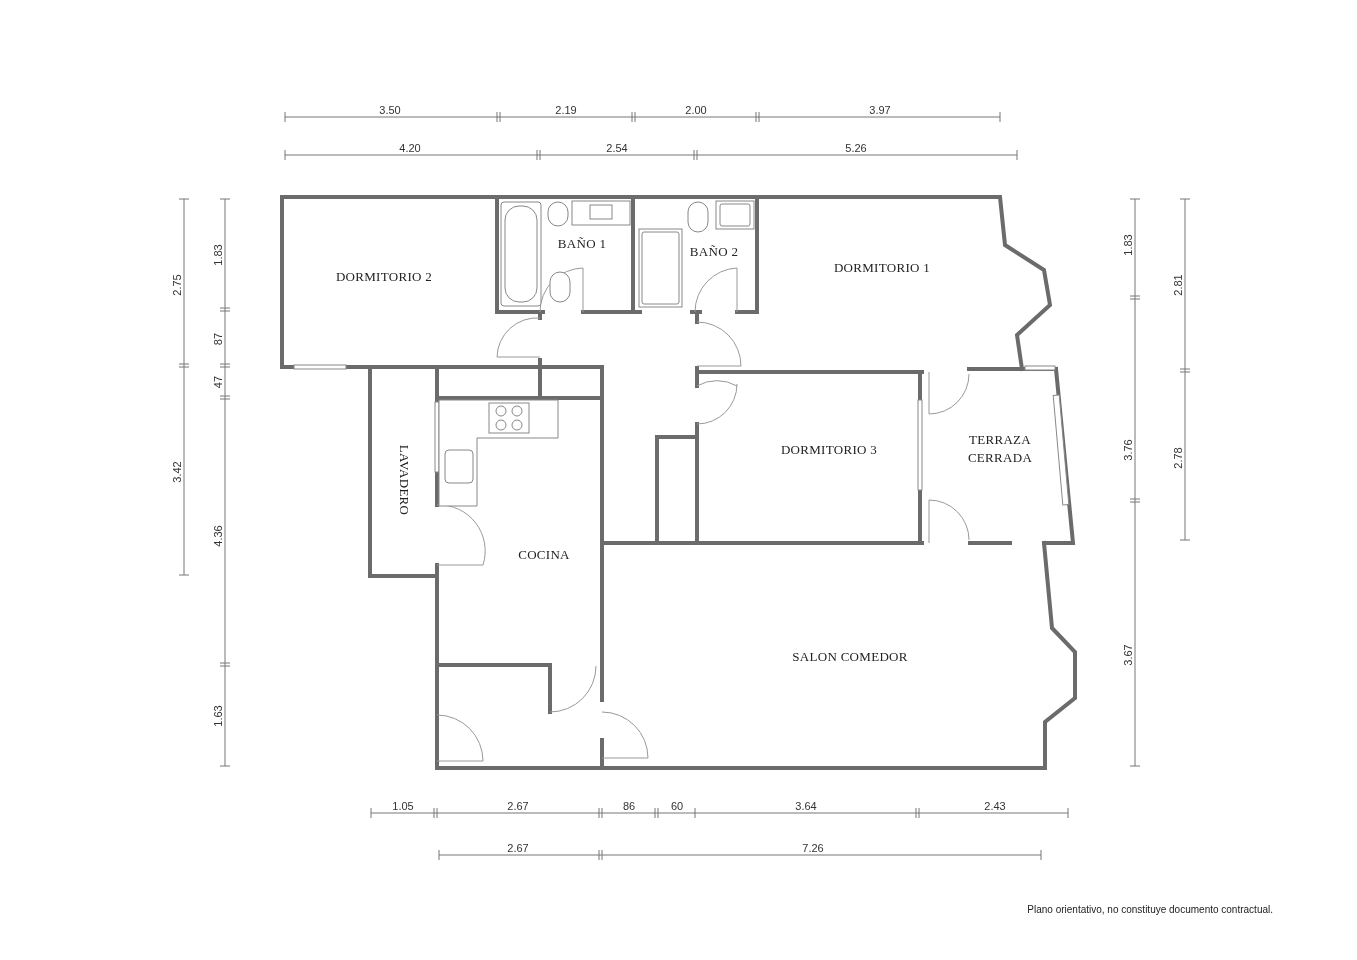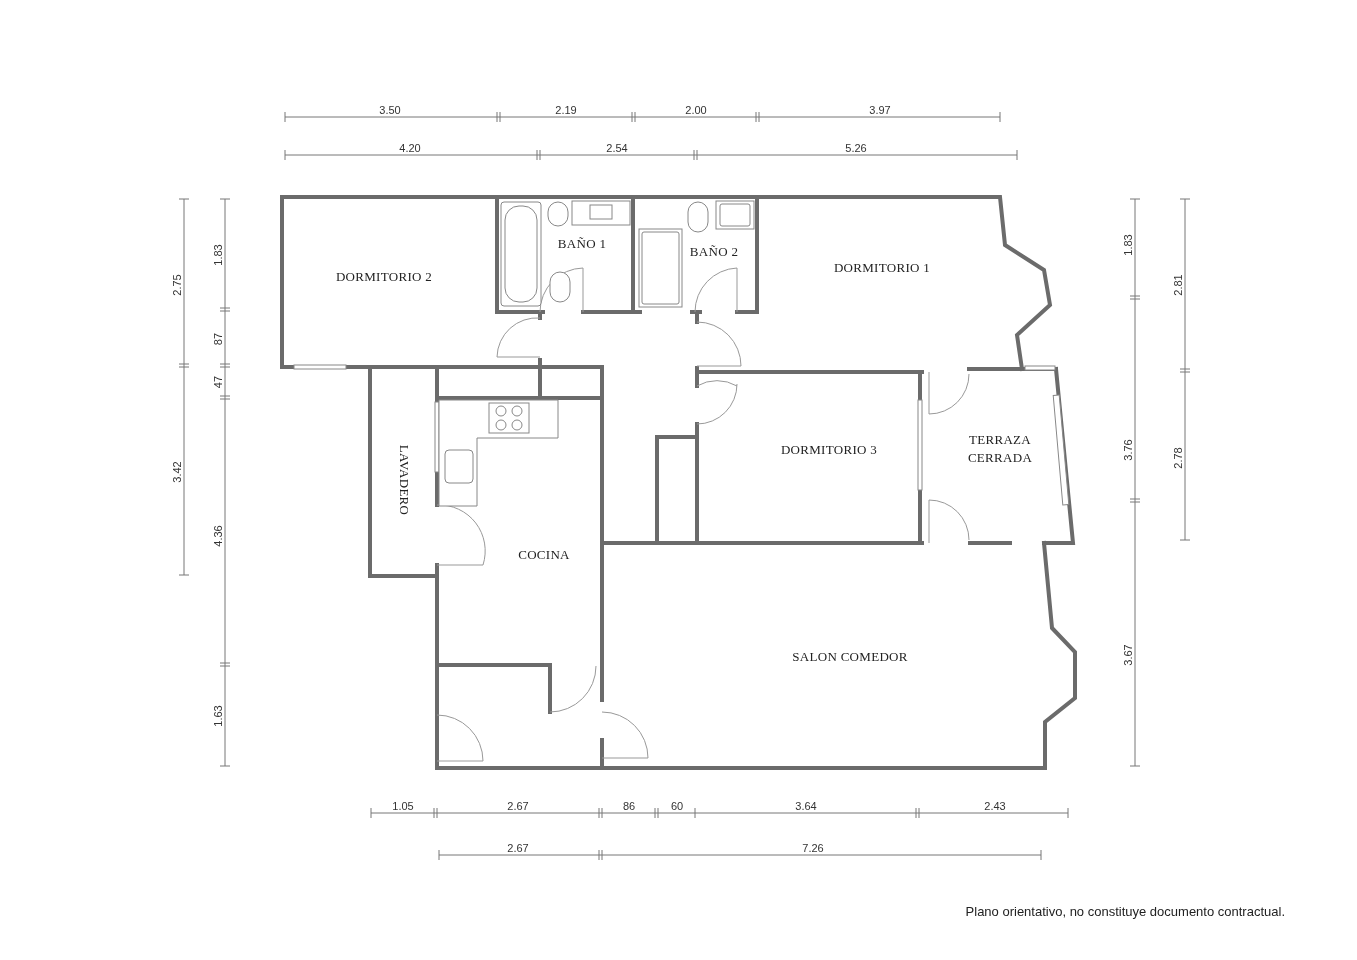--- a/index.html
+++ b/index.html
@@ -6,21 +6,21 @@
   body { width: 1357px; height: 960px; position: relative; overflow: hidden; }
   svg { position: absolute; left: 0; top: 0; }
   .dim-text { font-family: "Liberation Sans", sans-serif; font-size: 11px; fill: #333; }
   .room-text { font-family: "Liberation Serif", serif; font-size: 13px; fill: #222; letter-spacing: 0.3px; }
   .wall { stroke: #6b6b6b; stroke-width: 4; fill: none; stroke-linecap: square; }
   .dim { stroke: #777; stroke-width: 1; fill: none; }
   .tick { stroke: #777; stroke-width: 1; }
   .fixture { stroke: #888; stroke-width: 1; fill: #fff; }
   .door { stroke: #999; stroke-width: 1; fill: none; }
   .window { stroke: #888; stroke-width: 1; fill: #fff; }
-  .disclaimer { position: absolute; right: 72px; top: 904px; font-family: "Liberation Sans", sans-serif; font-size: 13px; color: #222; }
+  .disclaimer { position: absolute; right: 84px; top: 904px; font-family: "Liberation Sans", sans-serif; font-size: 10px; color: #222; }
 </style>
 </head>
 <body>
 
 <svg width="1357" height="960" viewBox="0 0 1357 960">
 
   <g>
     <line class="dim" x1="285" y1="117" x2="1000" y2="117"></line>
     <line class="tick" x1="285" y1="112" x2="285" y2="122"></line>
     <line class="tick" x1="497" y1="112" x2="497" y2="122"></line>

